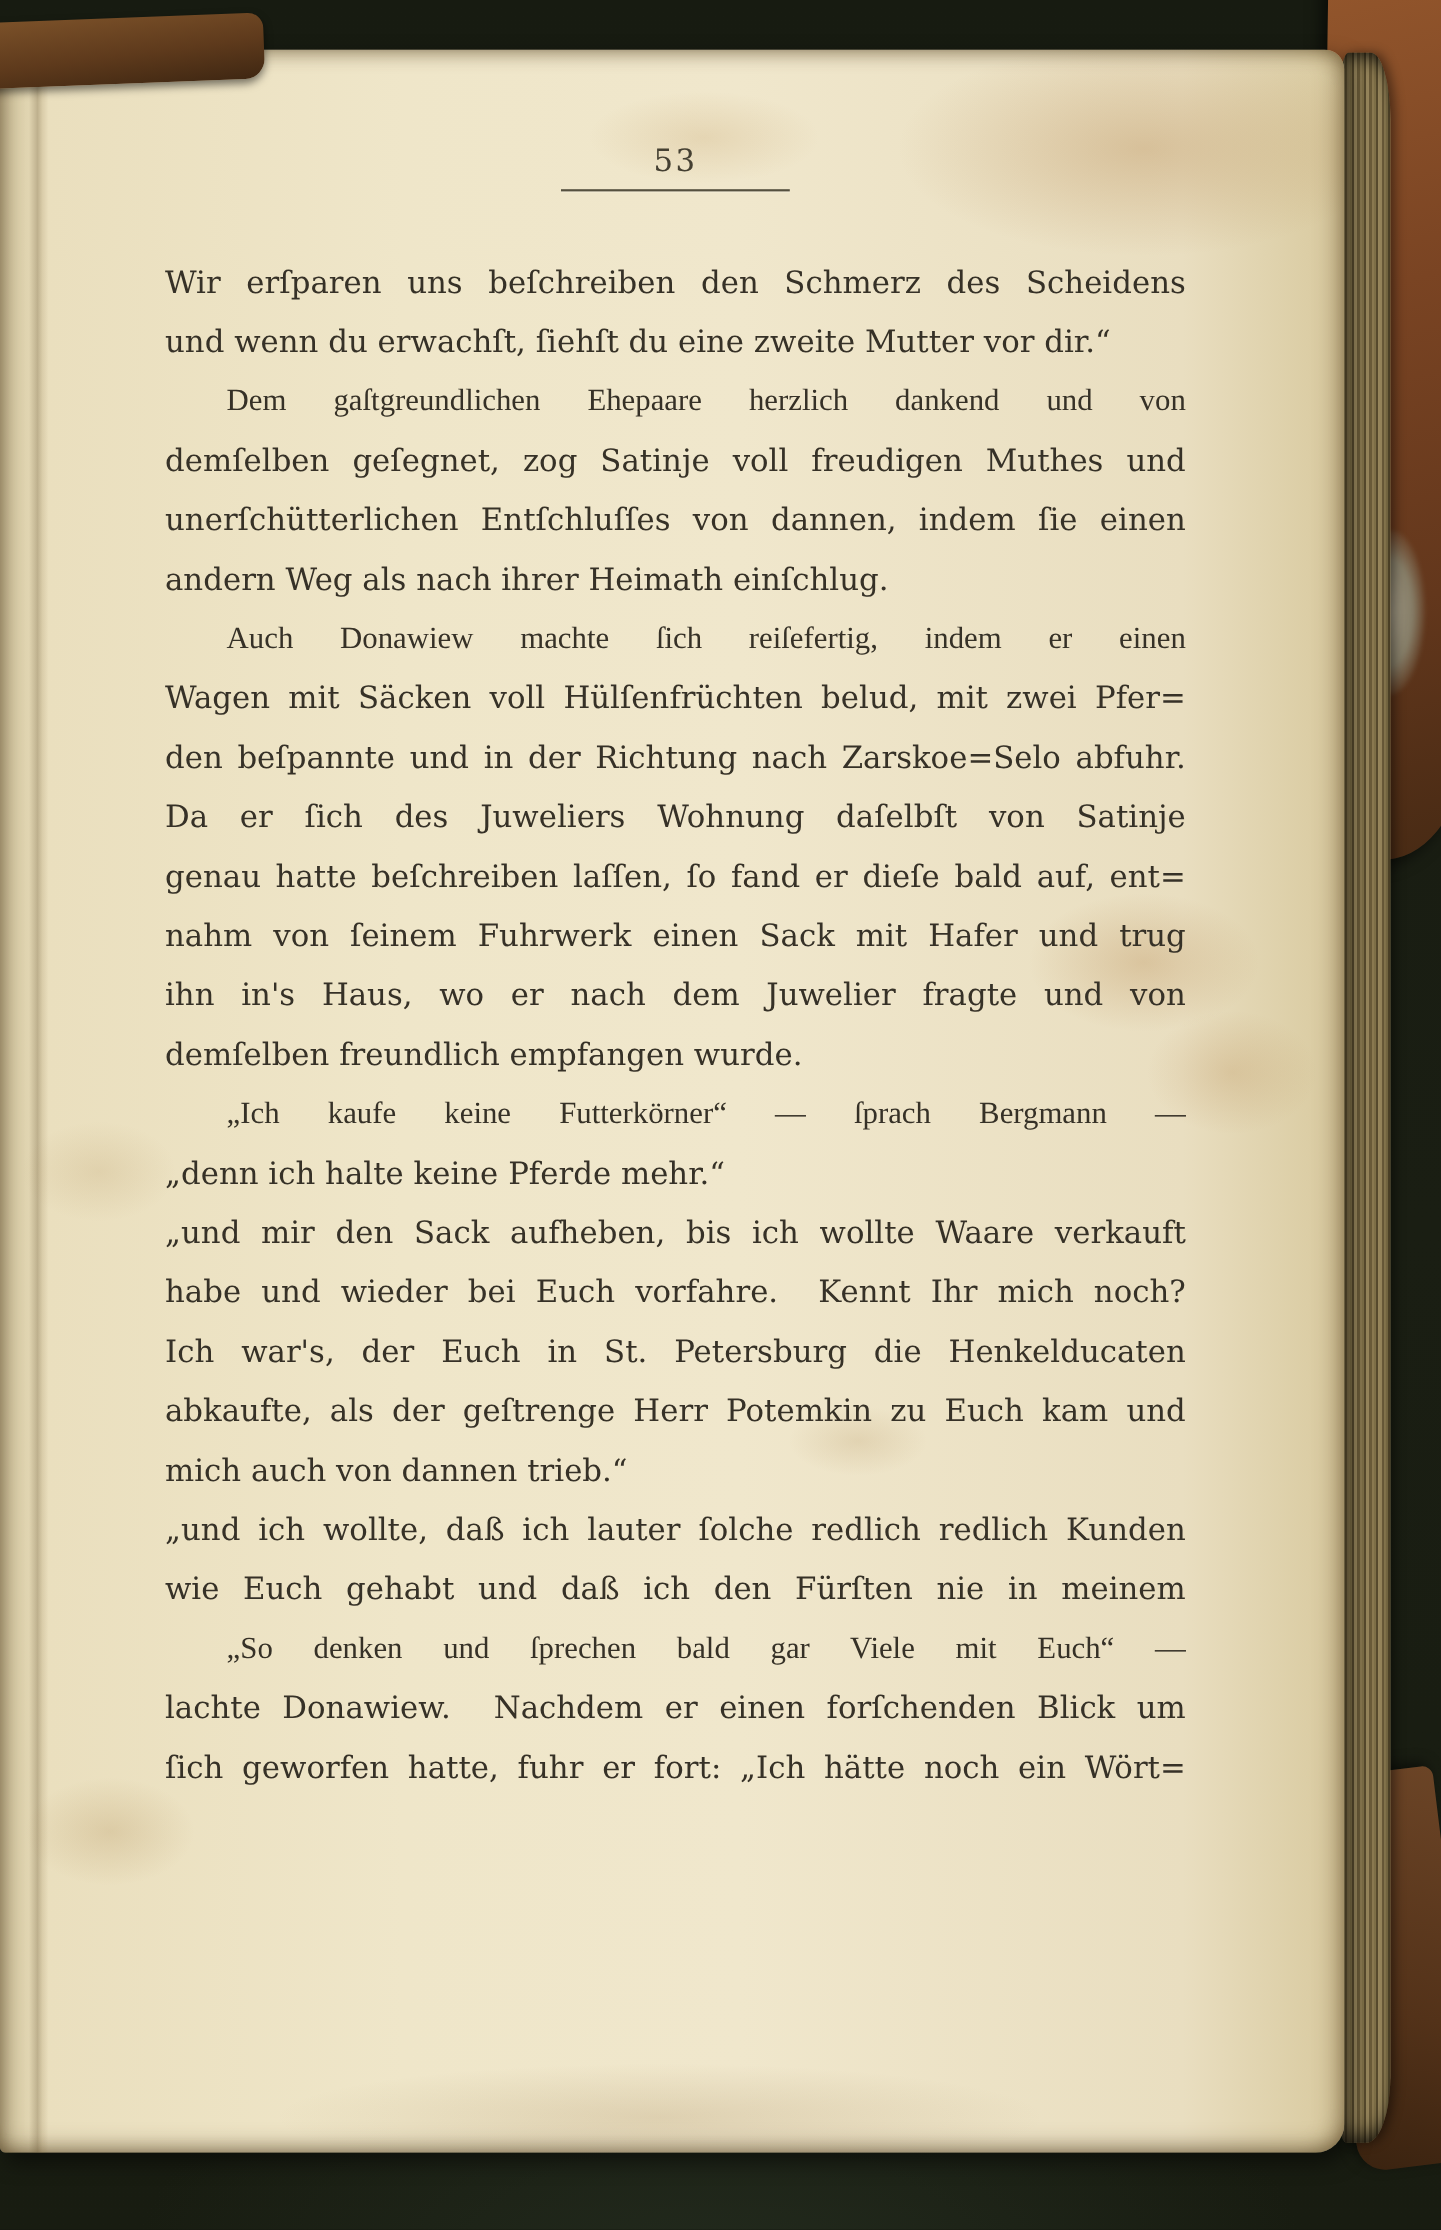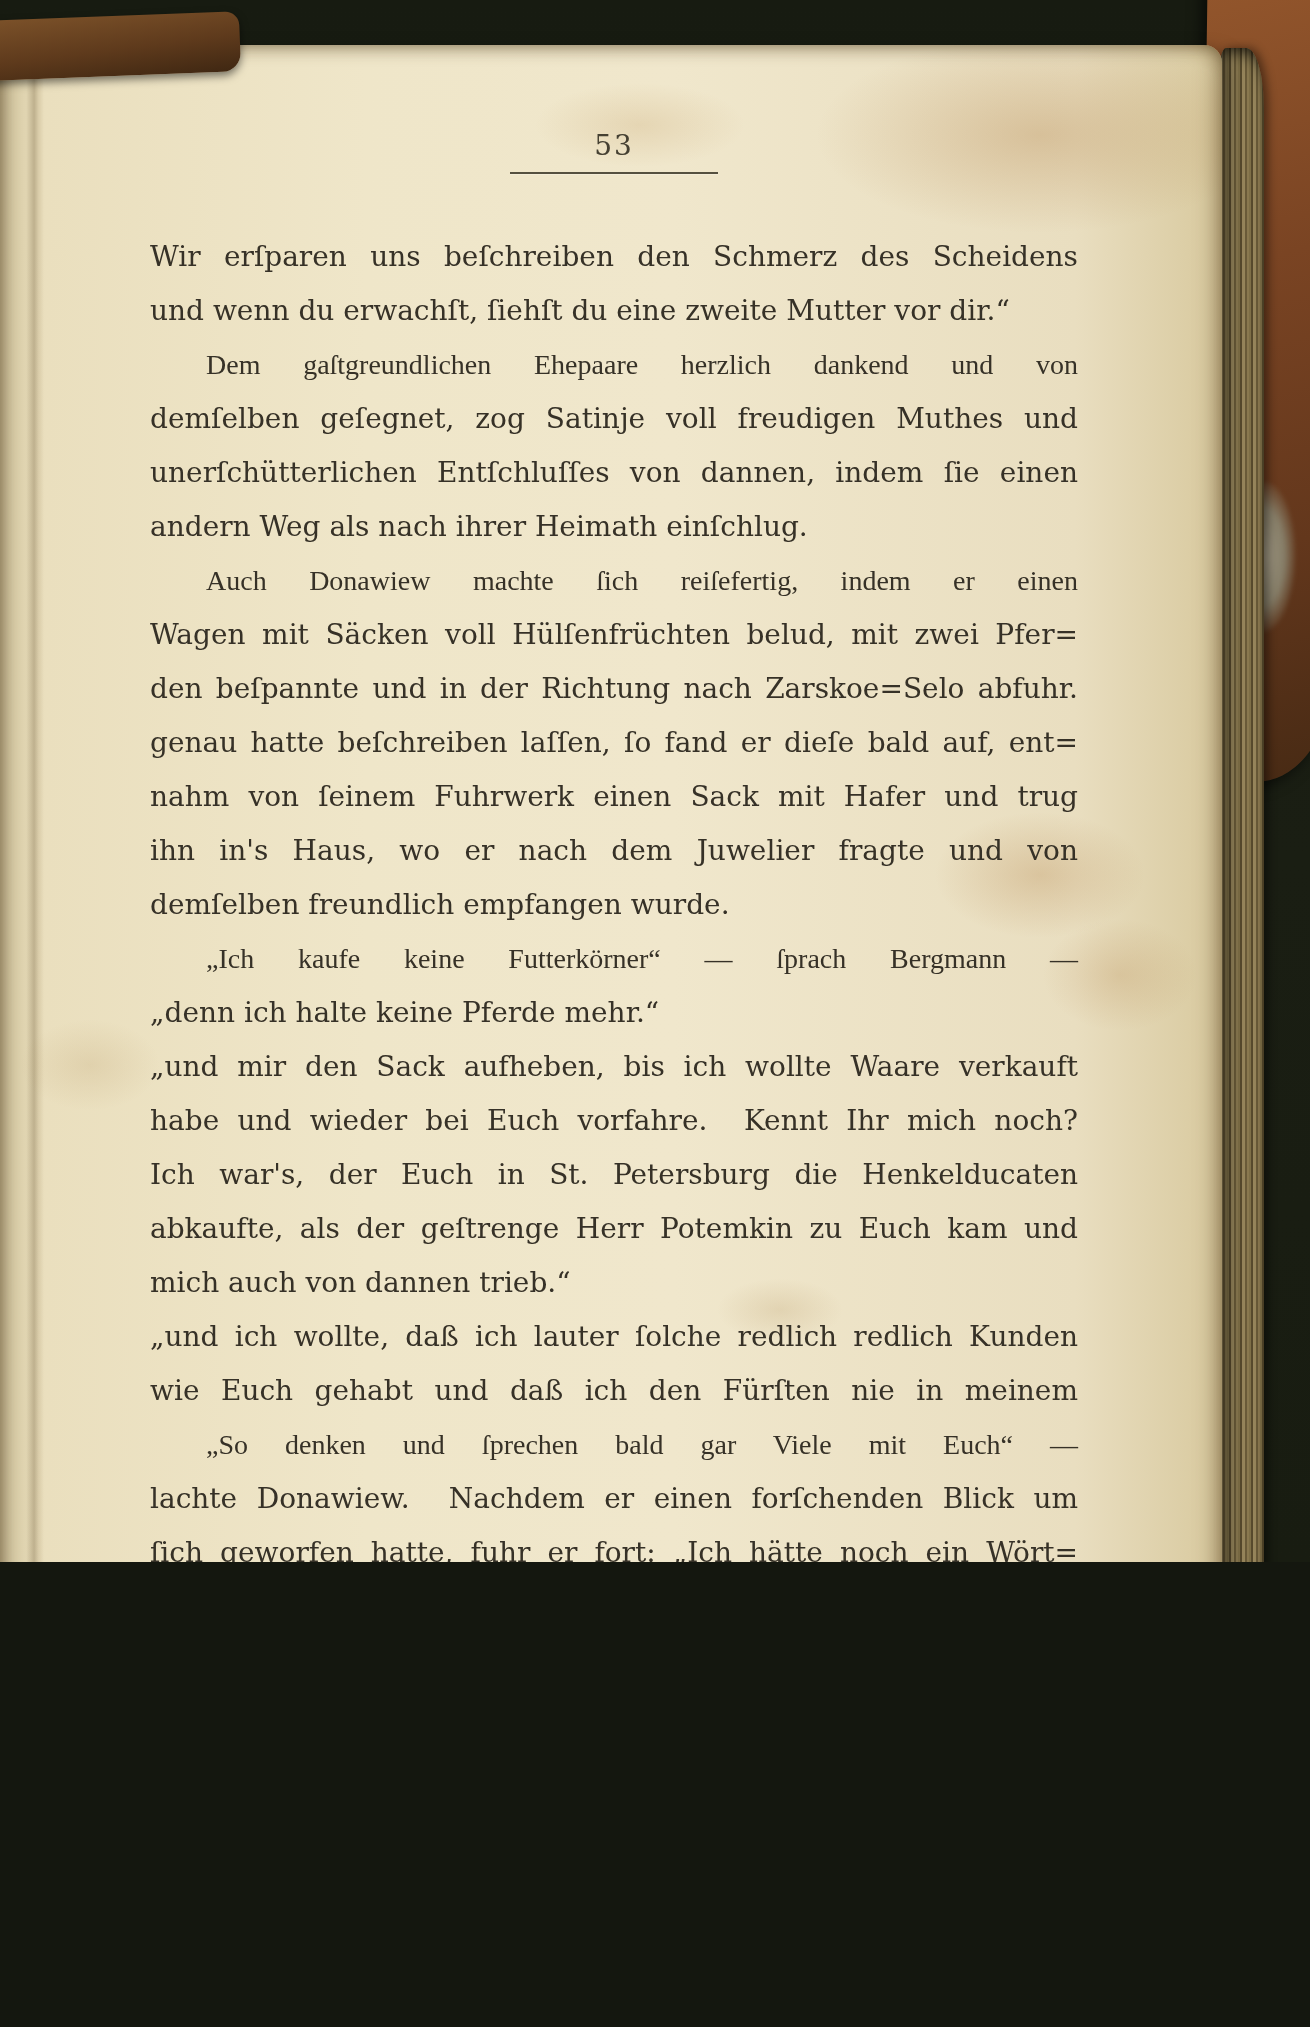--- a/index.html
+++ b/index.html
@@ -1,18 +1,18 @@
 <!DOCTYPE html>
 <html lang="de"><head>
 <meta charset="utf-8">
 <style>
   html,body{margin:0;padding:0;background:#14170f;}
   .scene{
     position:relative;
-    width:1310px;height:1562px;
+    width:1310px;height:2027px;
     overflow:hidden;
     background:
       radial-gradient(ellipse 900px 500px at 50% 103%, #232b1e 0%, transparent 60%),
       linear-gradient(180deg,#171b11 0%, #1a1e13 55%, #181c11 100%);
     font-family:"DejaVu Serif","Liberation Serif",serif;
   }
 
   
   .leather-top-left{
     position:absolute;left:-12px;top:16px;width:252px;height:60px;
@@ -118,20 +118,21 @@
     <div class="text-block">
         <div class="line">Wir erſparen uns beſchreiben den Schmerz des Scheidens</div>
         <div class="line end">und wenn du erwachſt, ſiehſt du eine zweite Mutter vor dir.“</div>
         <div class="line indent">Dem gaſtgreundlichen Ehepaare herzlich dankend und von</div>
         <div class="line">demſelben geſegnet, zog Satinje voll freudigen Muthes und</div>
         <div class="line">unerſchütterlichen Entſchluſſes von dannen, indem ſie einen</div>
         <div class="line end">andern Weg als nach ihrer Heimath einſchlug.</div>
         <div class="line indent">Auch Donawiew machte ſich reiſefertig, indem er einen</div>
         <div class="line">Wagen mit Säcken voll Hülſenfrüchten belud, mit zwei Pfer=</div>
         <div class="line">den beſpannte und in der Richtung nach Zarskoe=Selo abfuhr.</div>
+        <div class="line">Da er ſich des Juweliers Wohnung daſelbſt von Satinje</div>
         <div class="line">genau hatte beſchreiben laſſen, ſo fand er dieſe bald auf, ent=</div>
         <div class="line">nahm von ſeinem Fuhrwerk einen Sack mit Hafer und trug</div>
         <div class="line">ihn in's Haus, wo er nach dem Juwelier fragte und von</div>
         <div class="line end">demſelben freundlich empfangen wurde.</div>
         <div class="line indent">„Ich kaufe keine Futterkörner“ — ſprach Bergmann —</div>
         <div class="line end">„denn ich halte keine Pferde mehr.“</div>
         <div class="line">„und mir den Sack aufheben, bis ich wollte Waare verkauft</div>
         <div class="line">habe und wieder bei Euch vorfahre.&nbsp; Kennt Ihr mich noch?</div>
         <div class="line">Ich war's, der Euch in St. Petersburg die Henkelducaten</div>
         <div class="line">abkaufte, als der geſtrenge Herr Potemkin zu Euch kam und</div>

